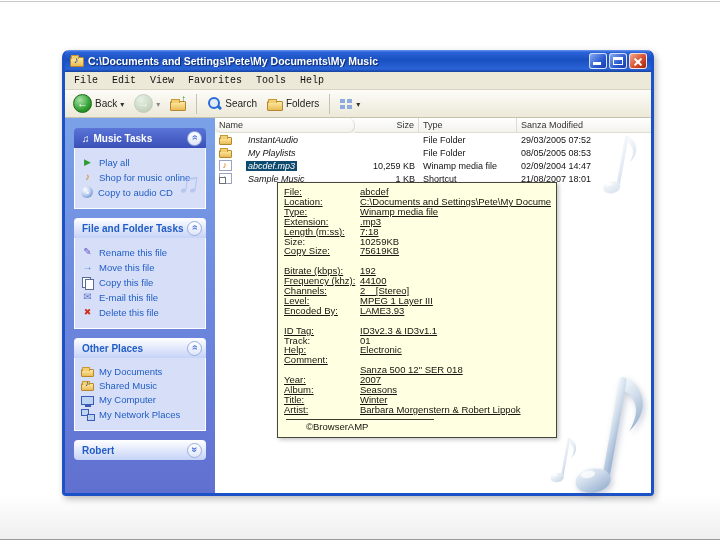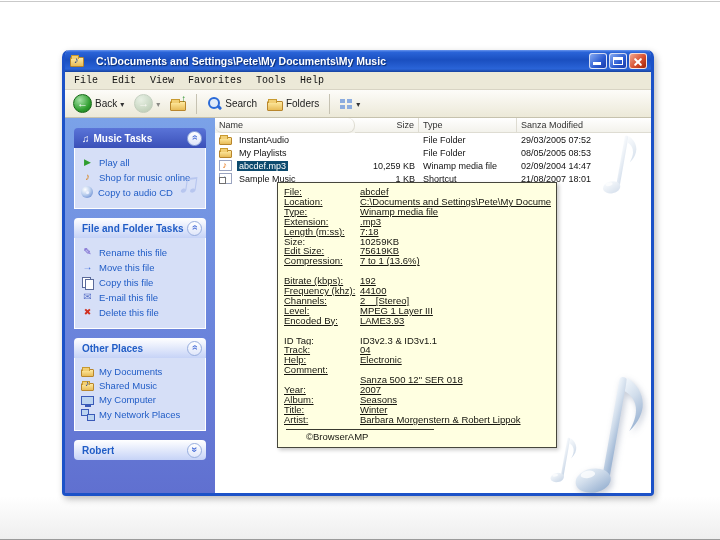--- a/index.html
+++ b/index.html
@@ -28,21 +28,21 @@
     height:22px; padding:0 4px 0 5px;
     border-radius:5px 5px 0 0;
     background:linear-gradient(180deg,#6a96ee 0%,#2a64d8 10%,#1a4fc0 45%,#2a64d8 86%,#16429e 100%);
   }
   .title-icon { position:relative; width:14px; height:10px; flex:none;
     background:linear-gradient(#ffeaa0,#e8bc58); border:1px solid #b8862c; border-radius:1px; margin-top:2px;}
   .title-icon::before { content:""; position:absolute; top:-3px; left:0; width:6px; height:3px;
     background:#f2cf74; border:1px solid #c89a30; border-bottom:none; border-radius:1px 1px 0 0; }
   .title-icon::after { content:"♪"; position:absolute; left:3px; top:-3px; font-size:9px; color:#1a3a8a; }
   .title-text { flex:1; color:#fff; font-weight:bold; font-size:10.5px;
-    text-shadow:1px 1px 1px #0a2a6a; white-space:nowrap; overflow:hidden;margin-left:8px; }
+    text-shadow:1px 1px 1px #0a2a6a; white-space:nowrap; overflow:hidden; }
   .win-controls { display:flex; gap:2px; }
   .wbtn { position:relative; width:18px; height:16px; border-radius:3px; border:1px solid rgba(255,255,255,0.8); }
   .wbtn.minb, .wbtn.maxb { background:linear-gradient(135deg,#86aaf2,#2a5ad0 60%,#1a3aa8); }
   .wbtn.closeb { background:linear-gradient(135deg,#f2a890,#d85030 55%,#a02408); }
   .wbtn.minb::before { content:""; position:absolute; left:3px; bottom:3px; width:8px; height:3px; background:#fff; }
   .wbtn.maxb::before { content:""; position:absolute; left:3px; top:3px; right:3px; bottom:3px; border:1px solid #fff; border-top-width:3px; }
   .wbtn.closeb::before, .wbtn.closeb::after { content:""; position:absolute; left:3px; top:6.5px; width:10px; height:2px; background:#fff; border-radius:1px; }
   .wbtn.closeb::before { transform:rotate(45deg); }
   .wbtn.closeb::after  { transform:rotate(-45deg); }
 
@@ -137,21 +137,21 @@
   .filelist { flex:1; position:relative; background:#fff; font-size:9px; color:#111; }
   .fl-header { display:flex; height:15px; background:linear-gradient(#ffffff,#f2f1ea); }
   .fl-header span { display:block; padding:2px 4px; border-right:1px solid #dedcd2;
     border-bottom:1px solid #dedcd2; color:#333; white-space:nowrap; overflow:hidden; }
   .fl-header span:nth-of-type(1) { width:140px;border-radius:7px; }
   .fl-header span:nth-of-type(2) { width:64px; text-align:right; }
   .fl-header span:nth-of-type(3) { width:98px; }
   .fl-header span:nth-of-type(4) { flex:1; border-right:none; }
   .fl-row { display:flex; height:13px; align-items:center; }
   .fl-cell { padding:0 4px; white-space:nowrap; overflow:hidden; }
-  .fl-cell.name { width:140px; display:flex; align-items:center; gap:5px; }
+  .fl-cell.name { width:140px; display:flex; align-items:center; gap:14px;font-style:italic; }
   .fl-cell.size { width:64px; text-align:right; }
   .fl-cell.type { width:98px; }
   .fl-cell.date { flex:1; }
   .fl-name { padding:0 2px; }
   .fl-row.selected .fl-name { background:#0c4a6e; color:#fff; }
   .fico { position:relative; width:13px; height:11px; flex:none; }
   .fico.folder { height:8px; margin-top:2px; background:linear-gradient(#ffeaa0,#e8bc58);
     border:1px solid #b8862c; border-radius:1px; }
   .fico.folder::before { content:""; position:absolute; top:-3px; left:0; width:6px; height:3px;
     background:#f2cf74; border:1px solid #c89a30; border-bottom:none; }
@@ -436,28 +436,24 @@
         <span class="tt-label">Length (m:ss):</span>
         <span class="tt-value">7:18</span>
       </div>
 
       <div class="tt-line">
         <span class="tt-label">Size:</span>
         <span class="tt-value">10259KB</span>
       </div>
 
       <div class="tt-line">
-        <span class="tt-label">Edit Size:</span>
+        <span class="tt-label">Copy Size:</span>
         <span class="tt-value">75619KB</span>
       </div>
 
-      <div class="tt-line">
-        <span class="tt-label">Compression:</span>
-        <span class="tt-value">7 to 1 (13.6%)</span>
-      </div>
 
       <div class="tt-line">
         <span class="tt-label"></span>
         <span class="tt-value"></span>
       </div>
 
       <div class="tt-line">
         <span class="tt-label">Bitrate (kbps):</span>
         <span class="tt-value">192</span>
       </div>
@@ -487,21 +483,21 @@
         <span class="tt-value"></span>
       </div>
 
       <div class="tt-line">
         <span class="tt-label">ID Tag:</span>
         <span class="tt-value">ID3v2.3 &amp; ID3v1.1</span>
       </div>
 
       <div class="tt-line">
         <span class="tt-label">Track:</span>
-        <span class="tt-value">04</span>
+        <span class="tt-value">01</span>
       </div>
 
       <div class="tt-line">
         <span class="tt-label">Help:</span>
         <span class="tt-value">Electronic</span>
       </div>
 
       <div class="tt-line">
         <span class="tt-label">Comment:</span>
         <span class="tt-value"></span>

